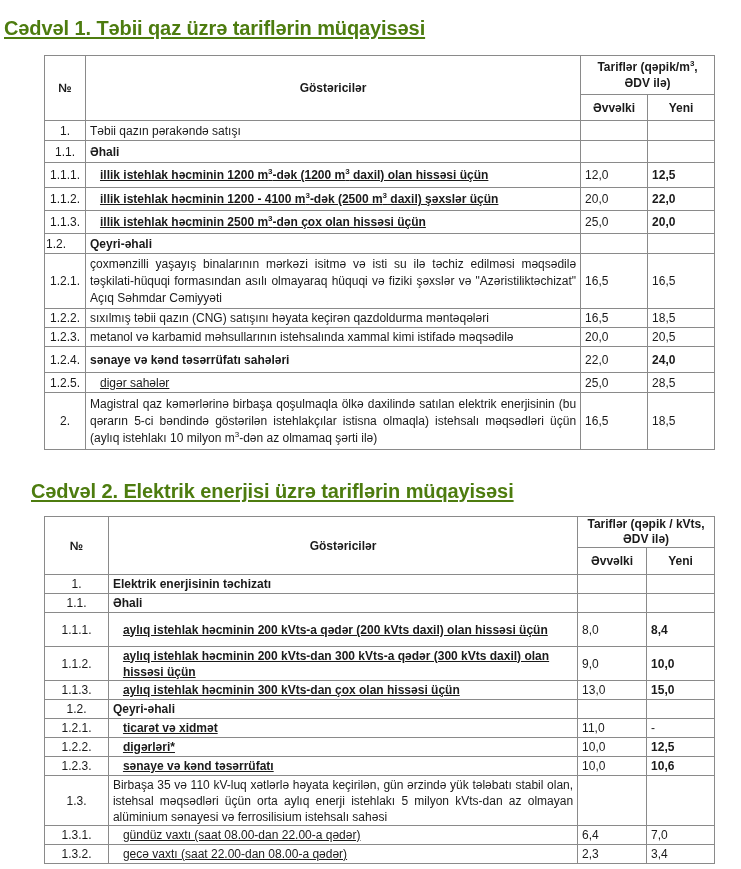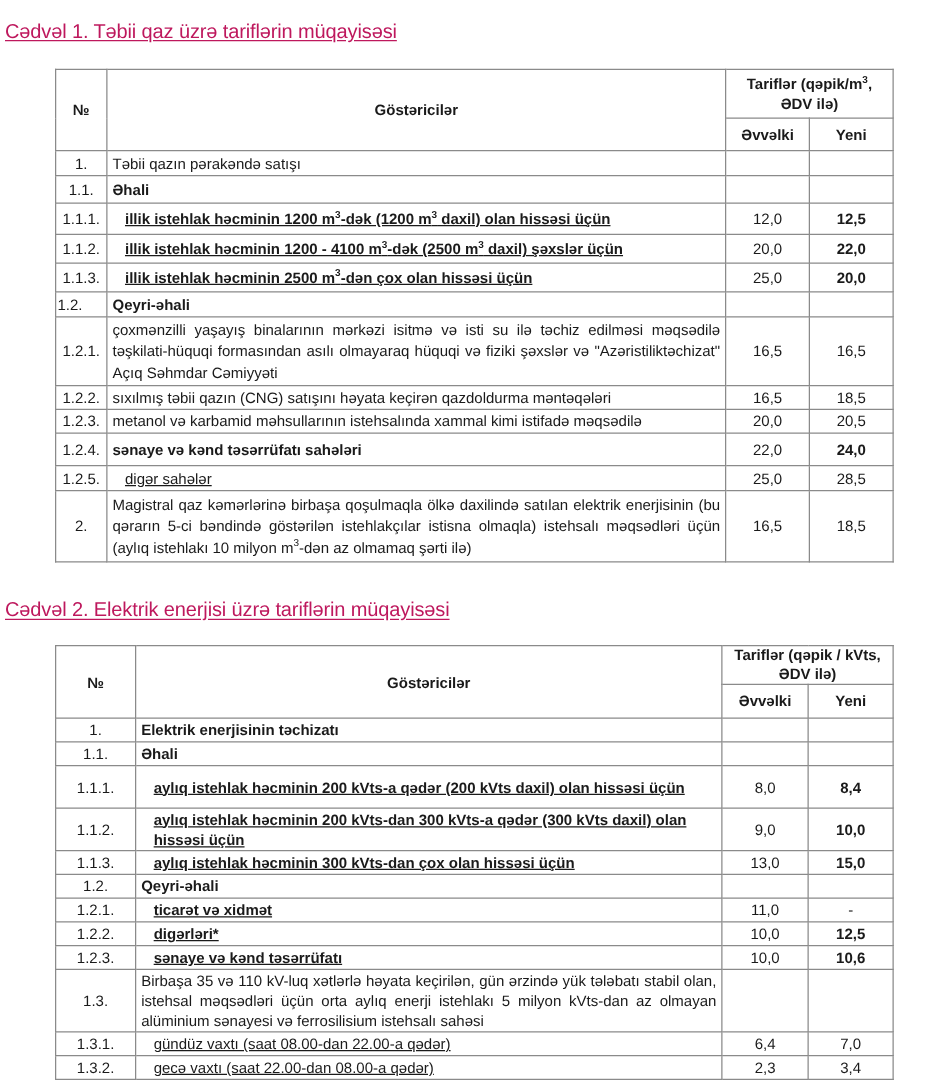--- a/index.html
+++ b/index.html
@@ -1,24 +1,24 @@
 <!DOCTYPE html>
 <html><head>
 <meta charset="utf-8">
 <style>
   html, body { margin: 0; padding: 0; background: #ffffff; }
   body { width: 741px; height: 869px; position: relative; font-family: "Liberation Sans", sans-serif; color: #1a1a1a; overflow: hidden; }
-  .title { position: absolute; left: 4px; font-size: 16px; font-weight: normal; color: #be185d; text-decoration: underline; text-underline-offset: 2px; letter-spacing: -0.1px; }
+  .title { position: absolute; left: 4px; font-size: 20px; font-weight: bold; color: #4d7c0f; text-decoration: underline; text-underline-offset: 2px; letter-spacing: -0.1px; }
   #t1-title { top: 17px; }
-  #t2-title { top: 480px; }
+  #t2-title { top: 480px; margin-left: 27px; }
   table { position: absolute; border-collapse: collapse; font-size: 12px; }
   td, th { border: 1px solid #8a8a8a; padding: 0 4px; vertical-align: middle; }
   th { font-weight: bold; text-align: center; font-size: 12px; }
   td.num { text-align: center; }
-  td.val { text-align: center; }
+  td.val { text-align: left; }
   td.b, td.val.b { font-weight: bold; }
   td.ind { padding-left: 14px; text-decoration: underline; }
   td.just { text-align: justify; line-height: 17px; margin-top: 22px; }
   #table1 { left: 44px; top: 55px; width: 671px; }
   #table2 { left: 44px; top: 516px; width: 671px; }
   sup { font-size: 8px; line-height: 0; }
   .nleft { text-align: left !important; padding-left: 1px; }
 </style>
 </head>
 <body>

